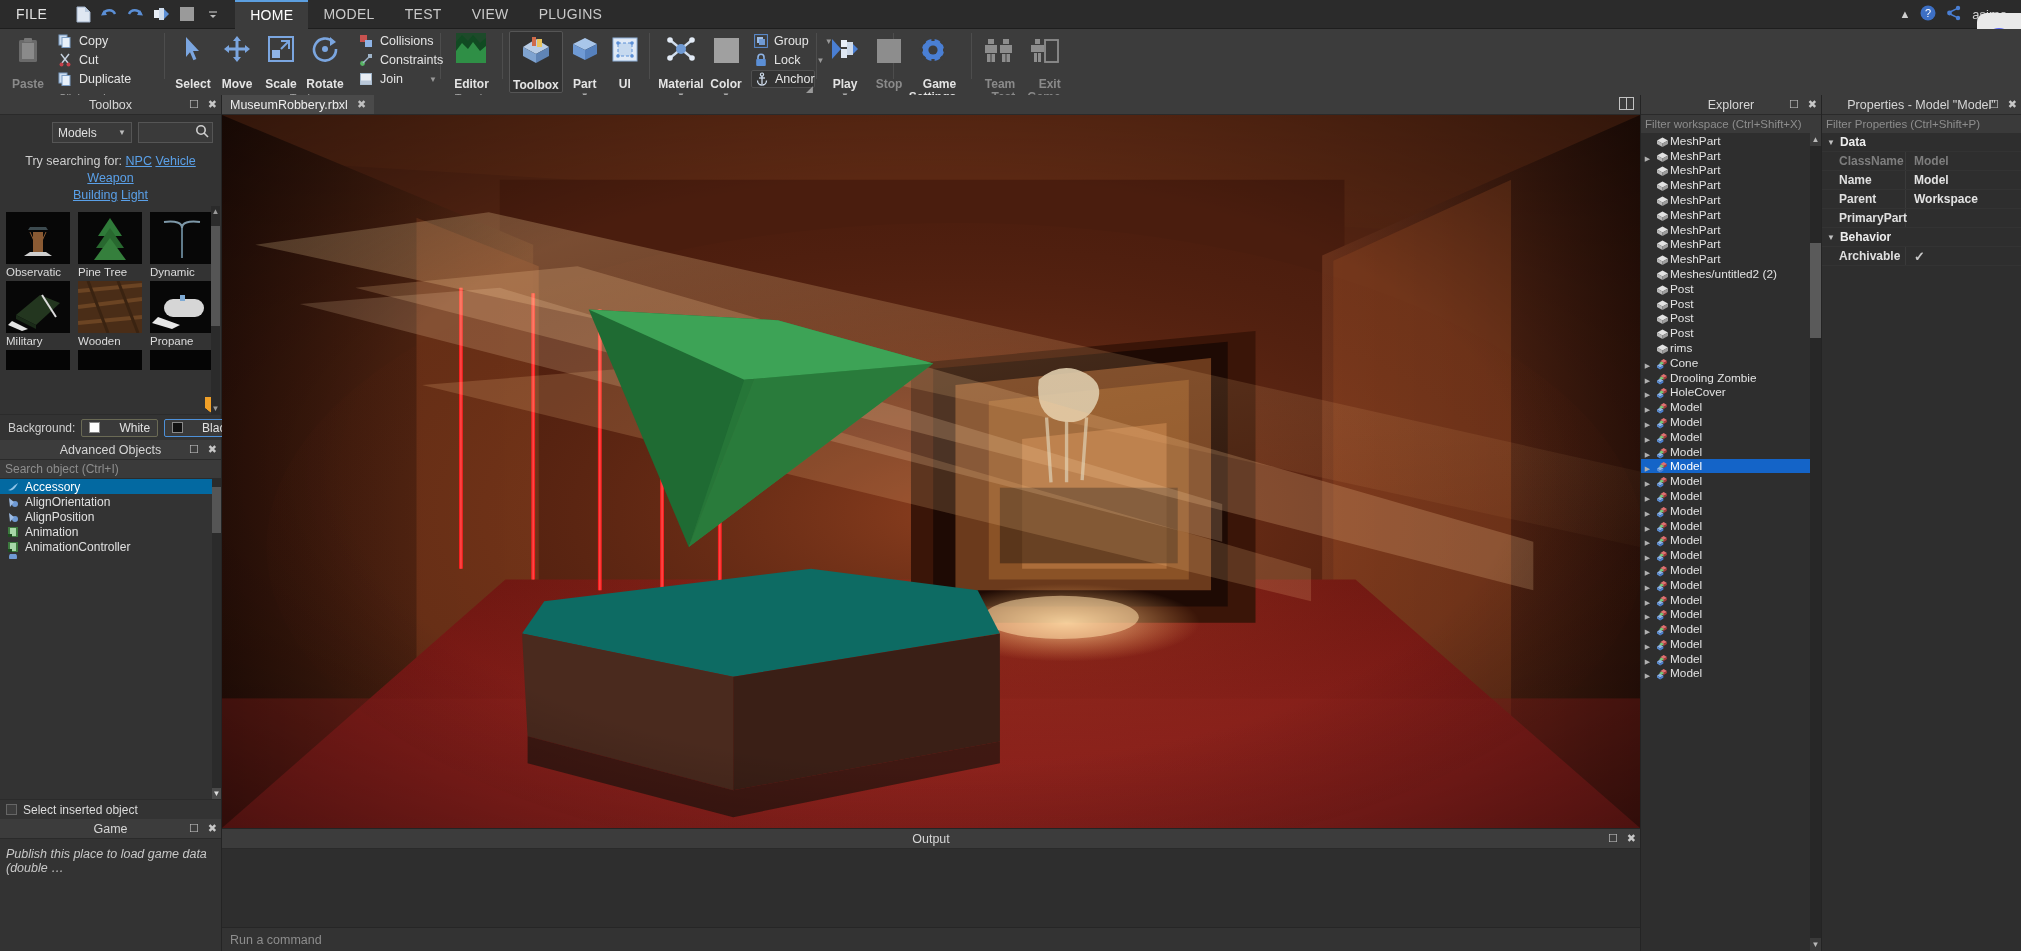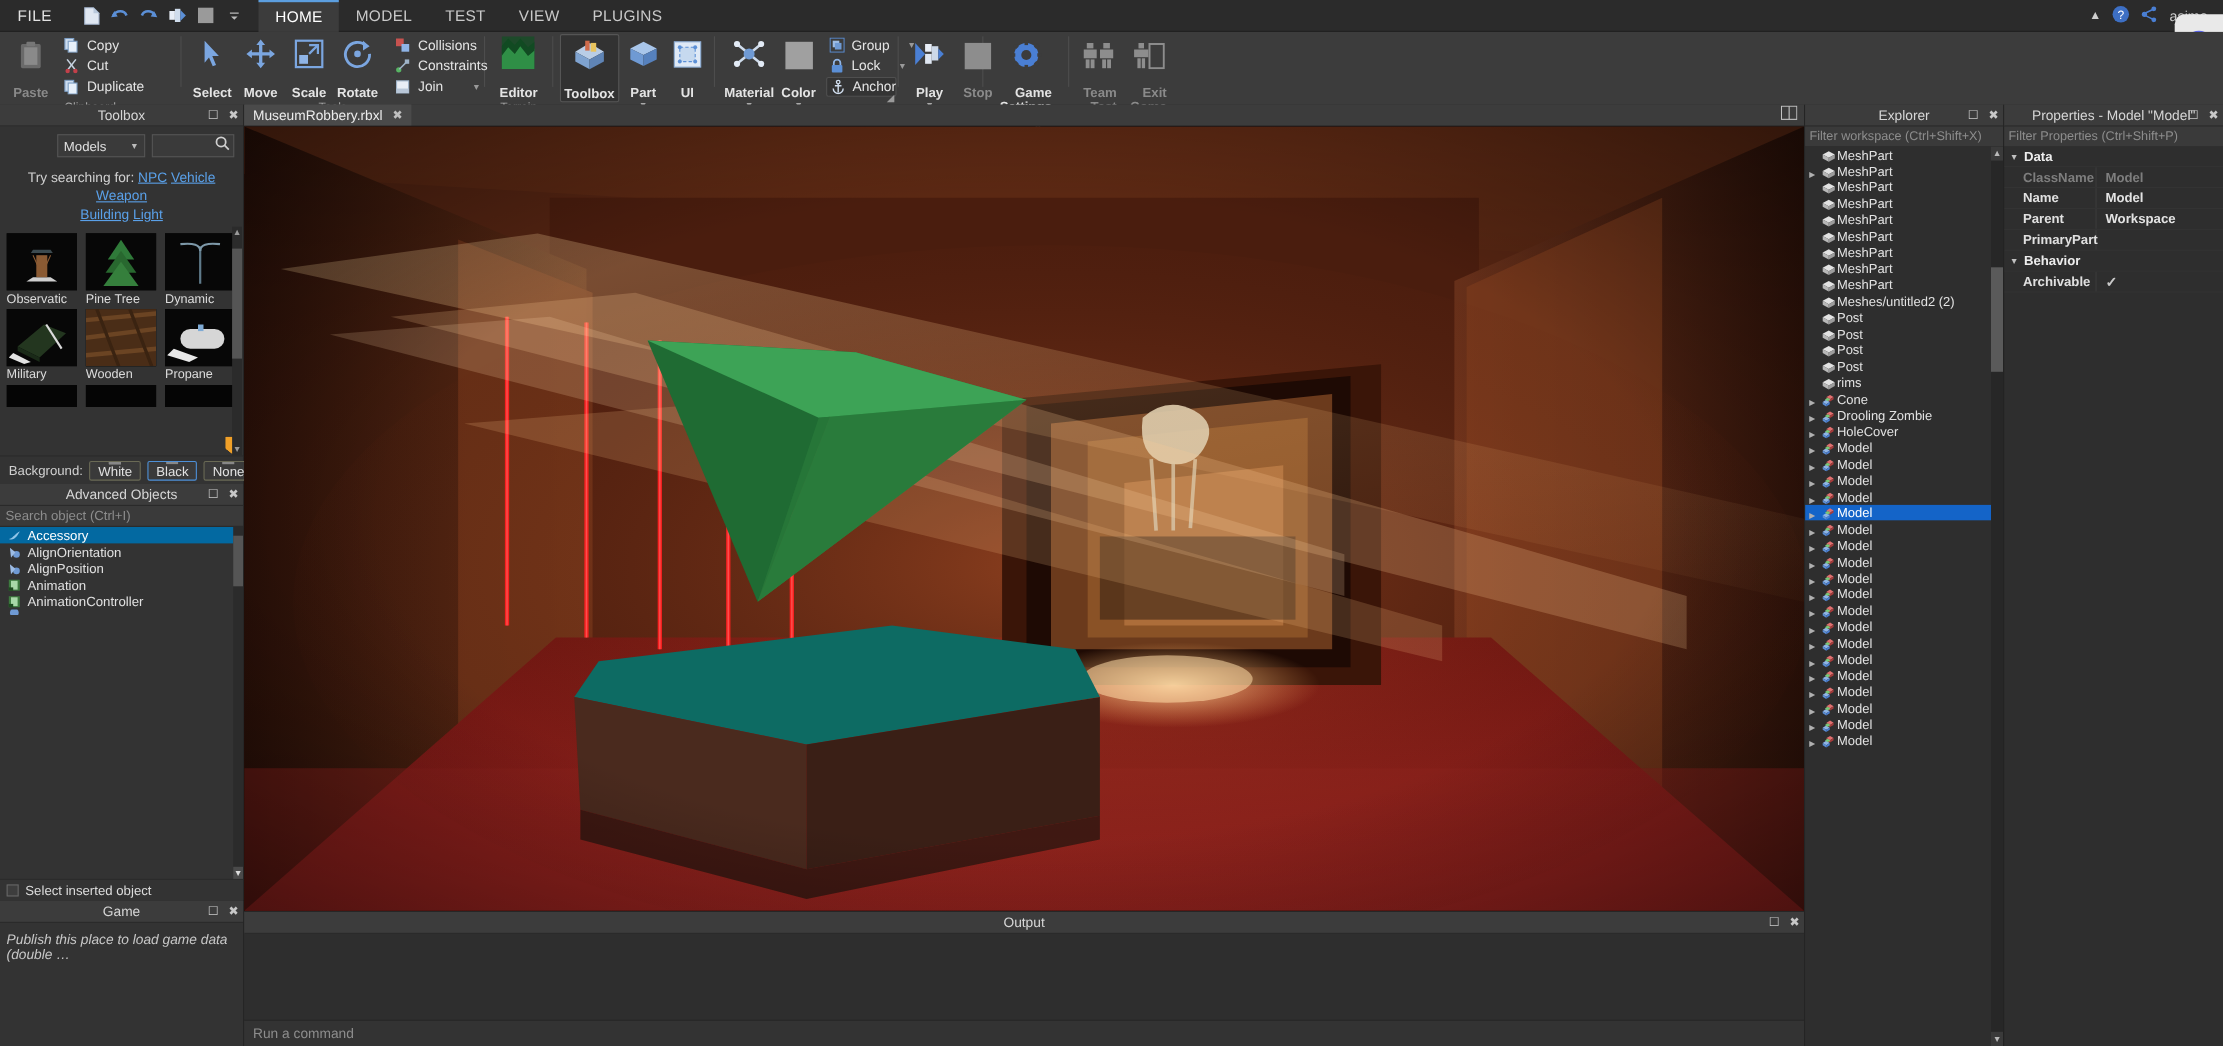--- a/index.html
+++ b/index.html
@@ -73,22 +73,22 @@
   .tb-cell { width:64px; }
   .tb-thumb { width:64px; height:52px; background:#050505; position:relative; overflow:hidden; }
   .tb-badge { position:absolute; right:2px; bottom:1px; width:14px; height:16px;
     background:#f0a028; clip-path:polygon(0 0,100% 0,100% 65%,50% 100%,0 65%);
     display:flex; align-items:flex-start; justify-content:center; font-size:8px; color:#fff; }
   .tb-name { font-size:11.5px; color:#dcdcdc; white-space:nowrap; overflow:hidden;
     text-overflow:clip; margin-top:2px; }
   .tb-bg { height:26px; background:#333; display:flex; align-items:center; gap:6px;
     padding:0 8px; border-top:1px solid #2b2b2b; }
   .tb-bg .lbl { font-size:12px; color:#d0d0d0; }
-  .bgbtn { height:18px; display:flex; align-items:center; gap:0; padding:0 7px;
-    border:1px solid #6a6a55; border-radius:2px; font-size:12px; color:#e2e2e2; background:#3a3a3a;flex-direction:column; }
+  .bgbtn { height:18px; display:flex; align-items:center; gap:19px; padding:0 7px;
+    border:1px solid #6a6a55; border-radius:2px; font-size:12px; color:#e2e2e2; background:#3a3a3a; }
   .bgbtn.sel { border-color:#4d90d8; }
   .bgsw { width:11px; height:11px; border:1px solid #888; }
   .tb-scroll { position:absolute; right:1px; top:0; width:9px; height:100%; background:#2b2b2b; }
   .tb-scroll .thumbb { position:absolute; top:20px; left:0; width:9px; height:100px; background:#555; }
   .tb-scroll .arr { position:absolute; left:0; width:9px; height:11px; color:#999; font-size:8px;
     text-align:center; line-height:11px; }
 
   .advobj { flex:1; display:flex; flex-direction:column; background:#333; }
   .ao-search { height:19px; background:#3a3a3a; font-size:12px; color:#8d8d8d;
     display:flex; align-items:center; padding:0 5px; border-bottom:1px solid #2b2b2b; }

